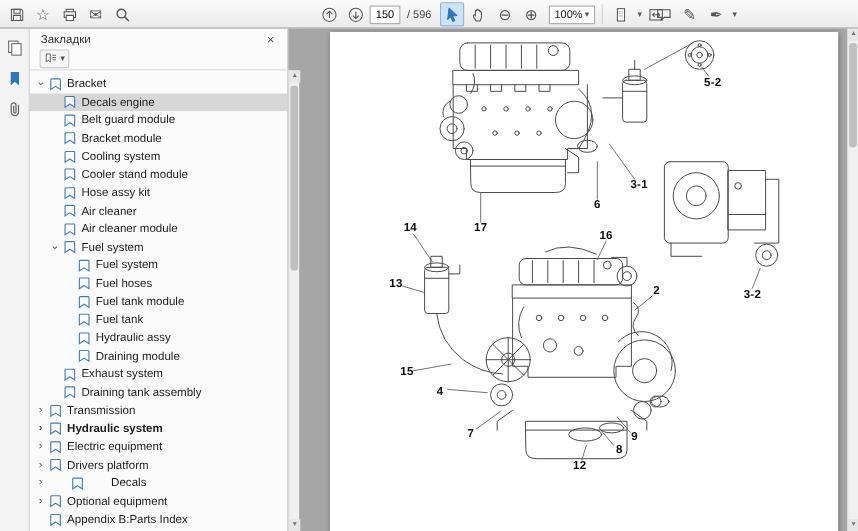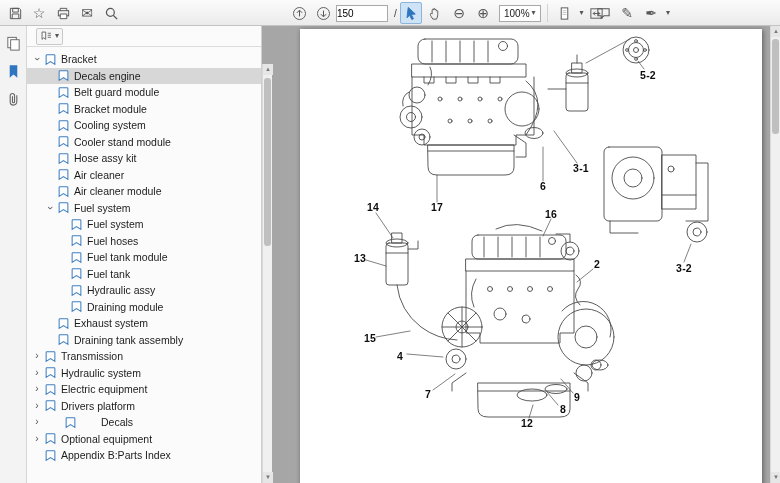--- a/index.html
+++ b/index.html
@@ -7,22 +7,22 @@
   body { font-family:"Liberation Sans", sans-serif; background:#a6a6a6; overflow:hidden; position:relative; font-size:11px; }
 
   
   .toolbar { position:absolute; top:0; left:0; right:0; height:26px;
     background:linear-gradient(#fbfbfb,#ebebeb); border-bottom:1px solid #c3c3c3; z-index:30; }
   .tb-group { position:absolute; top:0; height:26px; display:flex; align-items:center; gap:2px; }
   .tb-btn { width:22px; height:22px; display:flex; align-items:center; justify-content:center;
     border-radius:2px; color:#555; font-size:14px; cursor:default; border:1px solid transparent; }
   .tb-btn svg { width:15px; height:15px; }
   .tb-btn.active { background:#cfe3f6; border:1px solid #8db4da; }
-  .page-input { width:52px; height:17px; border:1px solid #a9a9a9; background:#fff; font-size:10px;
-    font-family:"Liberation Sans",sans-serif; }
+  .page-input { width:28px; height:17px; border:1px solid #a9a9a9; background:#fff; font-size:10px;
+    text-align:center; font-family:"Liberation Sans",sans-serif; }
   .page-total { font-size:10px; color:#444; margin:0 2px 0 4px; white-space:nowrap; }
   .zoom-box { height:17px; border:1px solid #a9a9a9; background:#fff; font-size:10px; color:#222;
     padding:0 4px; display:flex; align-items:center; margin-left:3px; }
   .caret { font-size:8px; color:#555; margin-left:2px; line-height:1; }
   .tb-sep { width:1px; height:18px; background:#d2d2d2; margin:0 4px; }
 
   
   .nav-strip { position:absolute; top:26px; left:0; width:27px; bottom:0; background:#f3f3f3;
     border-right:1px solid #d6d6d6; display:flex; flex-direction:column; align-items:center;
     padding-top:7px; gap:7px; z-index:20; }
@@ -169,20 +169,24 @@
       </svg>
   </div>
   <div class="strip-btn">
     <svg viewBox="0 0 18 18">
         <path d="M12.5 4.5v7a3.5 3.5 0 0 1-7 0V5a2.3 2.3 0 0 1 4.6 0v6.3a1.1 1.1 0 0 1-2.2 0V5.5" fill="none" stroke="#666" stroke-width="1.2"></path>
       </svg>
   </div>
 </div>
 
 <div class="bookmarks-panel">
+  <div class="panel-header">
+    <span class="panel-title">Закладки</span>
+    <span class="panel-close">×</span>
+  </div>
   <div class="panel-toolbar">
     <div class="panel-opt">
       <svg viewBox="0 0 16 16">
           <path d="M2.5 2.5h4.5v9L4.7 9.6 2.5 11.5z" fill="none" stroke="#555"></path>
           <path d="M9.5 4h4M9.5 6.5h4M9.5 9h4" stroke="#555"></path>
         </svg>
       <span class="caret">▾</span>
     </div>
   </div>
   <div class="tree">
@@ -350,21 +354,21 @@
       </div>
       <div class="tree-row" style="padding-left: 4px;">
         <span class="chev right"></span>
         <span class="bm-ico">
           <svg viewBox="0 0 14 14">
             <path d="M3.2 1.8h7.6c.6 0 .9.3.9.9v9.6L7 9.2l-4.7 3.1V2.7c0-.6.3-.9.9-.9z" fill="#fdfdfd" stroke="#3f7fc1" stroke-width="1.1"></path>
           </svg>
         </span>
         <span class="tree-label">Transmission</span>
       </div>
-      <div class="tree-row" style="padding-left: 4px;">
+      <div class="tree-row" style="padding-left: 4px; font-weight: bold;">
         <span class="chev right"></span>
         <span class="bm-ico">
           <svg viewBox="0 0 14 14">
             <path d="M3.2 1.8h7.6c.6 0 .9.3.9.9v9.6L7 9.2l-4.7 3.1V2.7c0-.6.3-.9.9-.9z" fill="#fdfdfd" stroke="#3f7fc1" stroke-width="1.1"></path>
           </svg>
         </span>
         <span class="tree-label">Hydraulic system</span>
       </div>
       <div class="tree-row" style="padding-left: 4px;">
         <span class="chev right"></span>

